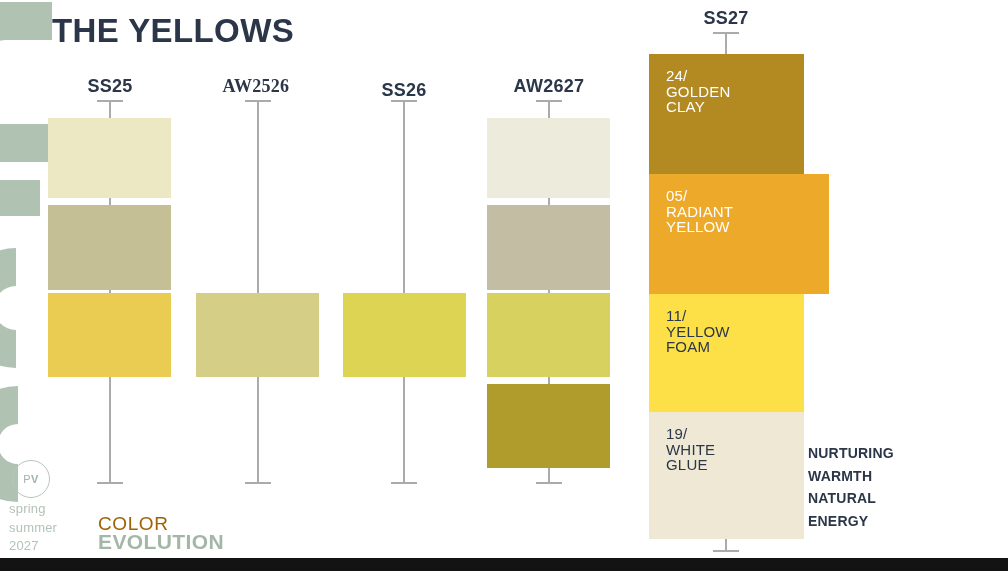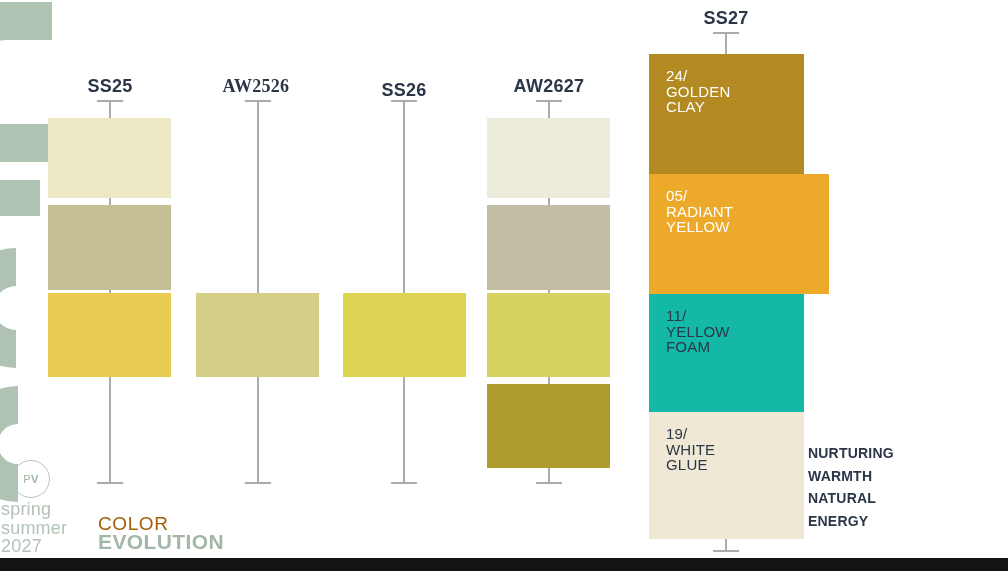--- a/index.html
+++ b/index.html
@@ -119,23 +119,23 @@
     align-items: center;
     justify-content: center;
     font-size: 11px;
     letter-spacing: 0.5px;
     color: #9fb3a5;
   }
   .pv-badge .pv-p { font-weight: normal; }
   .pv-badge .pv-v { font-weight: bold; }
   .season-stack {
     position: absolute;
-    left: 1px;
+    left: 9px;
     top: 500px;
-    font-size: 18px;
+    font-size: 13px;
     line-height: 18.5px;
     color: #b3c3b7;
     white-space: pre-line;
     letter-spacing: 0.2px;
   }
   .ce-logo {
     position: absolute;
     left: 98px;
     top: 515px;
     line-height: 18px;
@@ -161,20 +161,21 @@
     <svg width="110" height="560" viewBox="0 0 110 560" xmlns="http://www.w3.org/2000/svg">
       <g fill="#b0c3b3">
         <path d="M20 8 h78 v38 h-46 a22 22 0 0 0 -22 22 v34 h-38 v-34 a56 56 0 0 1 28 -60 z"></path>
         <path d="M4 130 h94 v38 h-56 v18 h44 v36 h-44 v20 h-38 z"></path>
         <path d="M62 254 a60 60 0 0 0 -60 60 a60 60 0 0 0 60 60 v-38 a22 22 0 0 1 0 -44 z"></path>
         <path d="M64 392 a58 58 0 0 0 -58 58 a58 58 0 0 0 58 58 v-38 a20 20 0 0 1 0 -40 z"></path>
       </g>
     </svg>
   </div>
 
+  <div class="page-title">THE YELLOWS</div>
 
   <div id="columns-root">
       <div class="col">
         <div class="stem-cap" style="left: 110px; top: 100px; background: rgb(169, 171, 173);"></div>
         <div class="stem" style="left: 110px; top: 100px; height: 382px; background: rgb(169, 171, 173);"></div>
         <div class="stem-cap" style="left: 110px; top: 482px; background: rgb(169, 171, 173);"></div>
         <div class="col-label" style="left: 110px; top: 76px;">SS25</div>
         <div class="swatch" style="left: 48px; top: 118px; width: 123px; height: 80px; background: rgb(235, 232, 195);"></div>
         <div class="swatch" style="left: 48px; top: 205px; width: 123px; height: 85px; background: rgb(197, 191, 150);"></div>
         <div class="swatch" style="left: 48px; top: 293px; width: 123px; height: 84px; background: rgb(235, 204, 83);"></div>
@@ -211,21 +212,21 @@
         <div class="swatch" style="left: 649px; top: 54px; width: 155px; height: 120px; background: rgb(179, 138, 34);">
           <div class="swatch-inner-label" style="color: rgb(255, 255, 255);">24/
 GOLDEN
 CLAY</div>
         </div>
         <div class="swatch" style="left: 649px; top: 174px; width: 180px; height: 120px; background: rgb(237, 169, 42);">
           <div class="swatch-inner-label" style="color: rgb(255, 255, 255);">05/
 RADIANT
 YELLOW</div>
         </div>
-        <div class="swatch" style="left: 649px; top: 294px; width: 155px; height: 118px; background: #14b8a6;">
+        <div class="swatch" style="left: 649px; top: 294px; width: 155px; height: 118px; background: #fde047;">
           <div class="swatch-inner-label" style="color: rgb(43, 54, 72);">11/
 YELLOW
 FOAM</div>
         </div>
         <div class="swatch" style="left: 649px; top: 412px; width: 155px; height: 127px; background: rgb(239, 232, 212);">
           <div class="swatch-inner-label" style="color: rgb(43, 54, 72);">19/
 WHITE
 GLUE</div>
         </div>
       </div>

